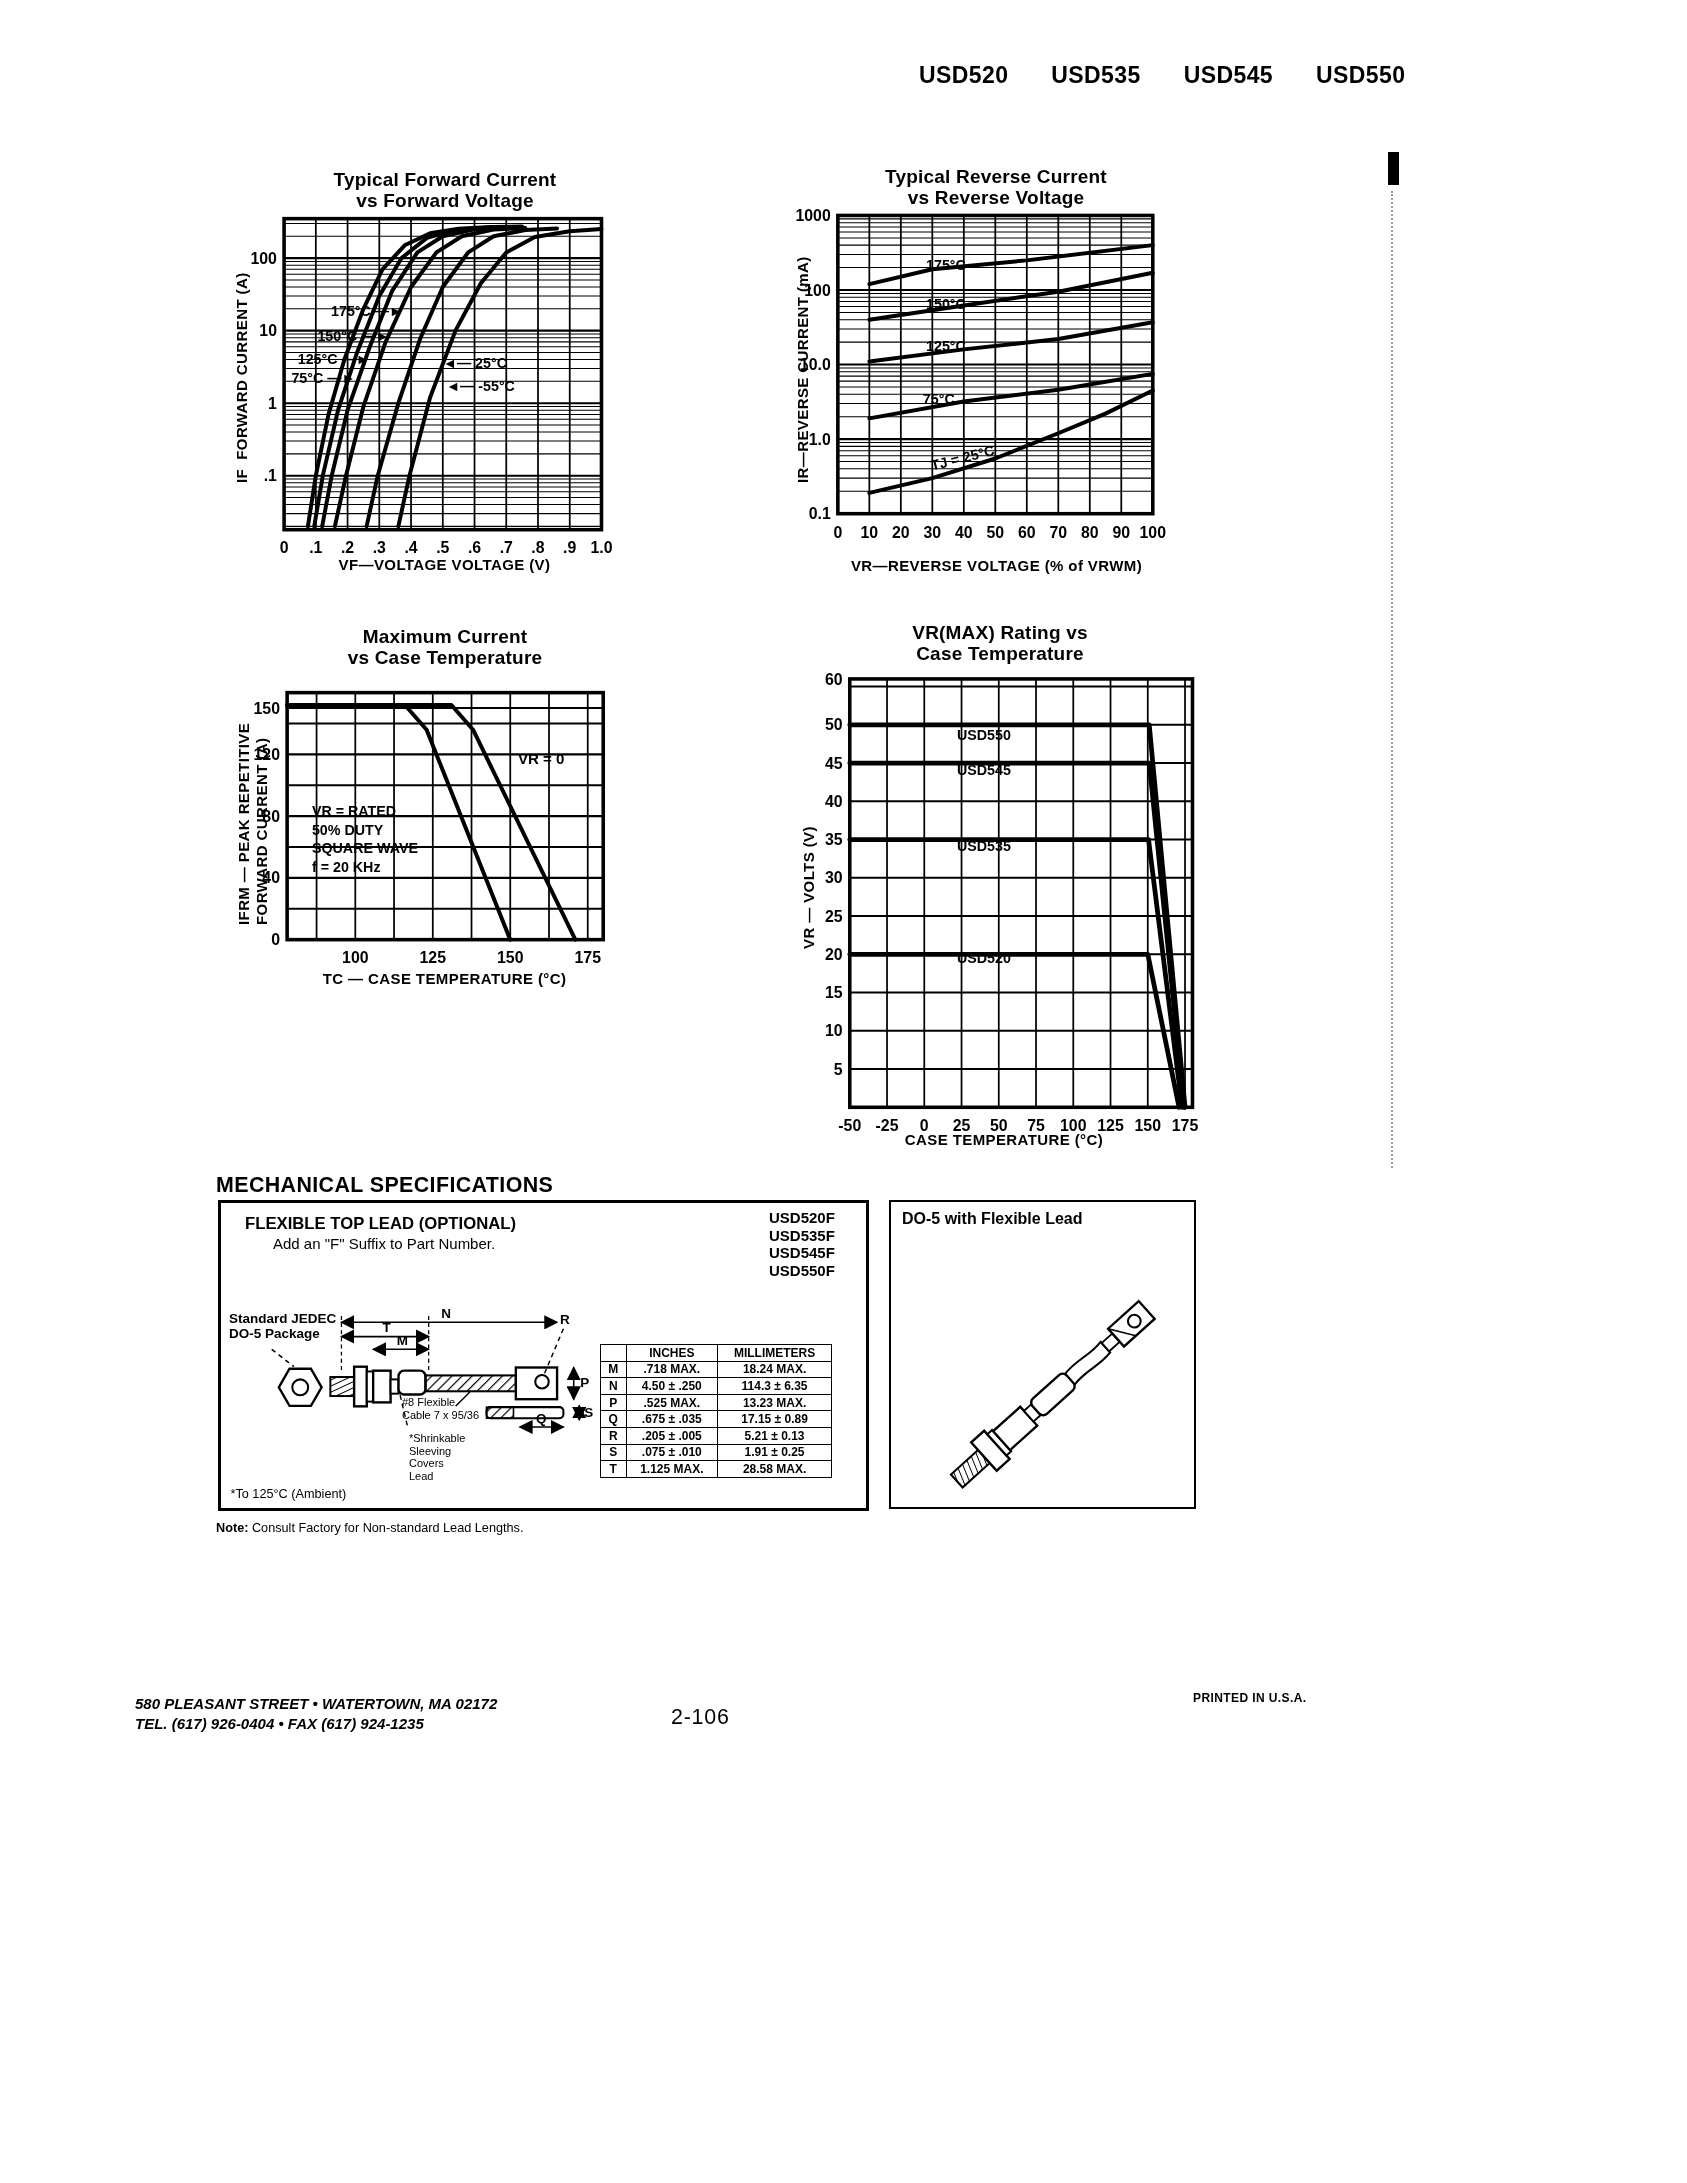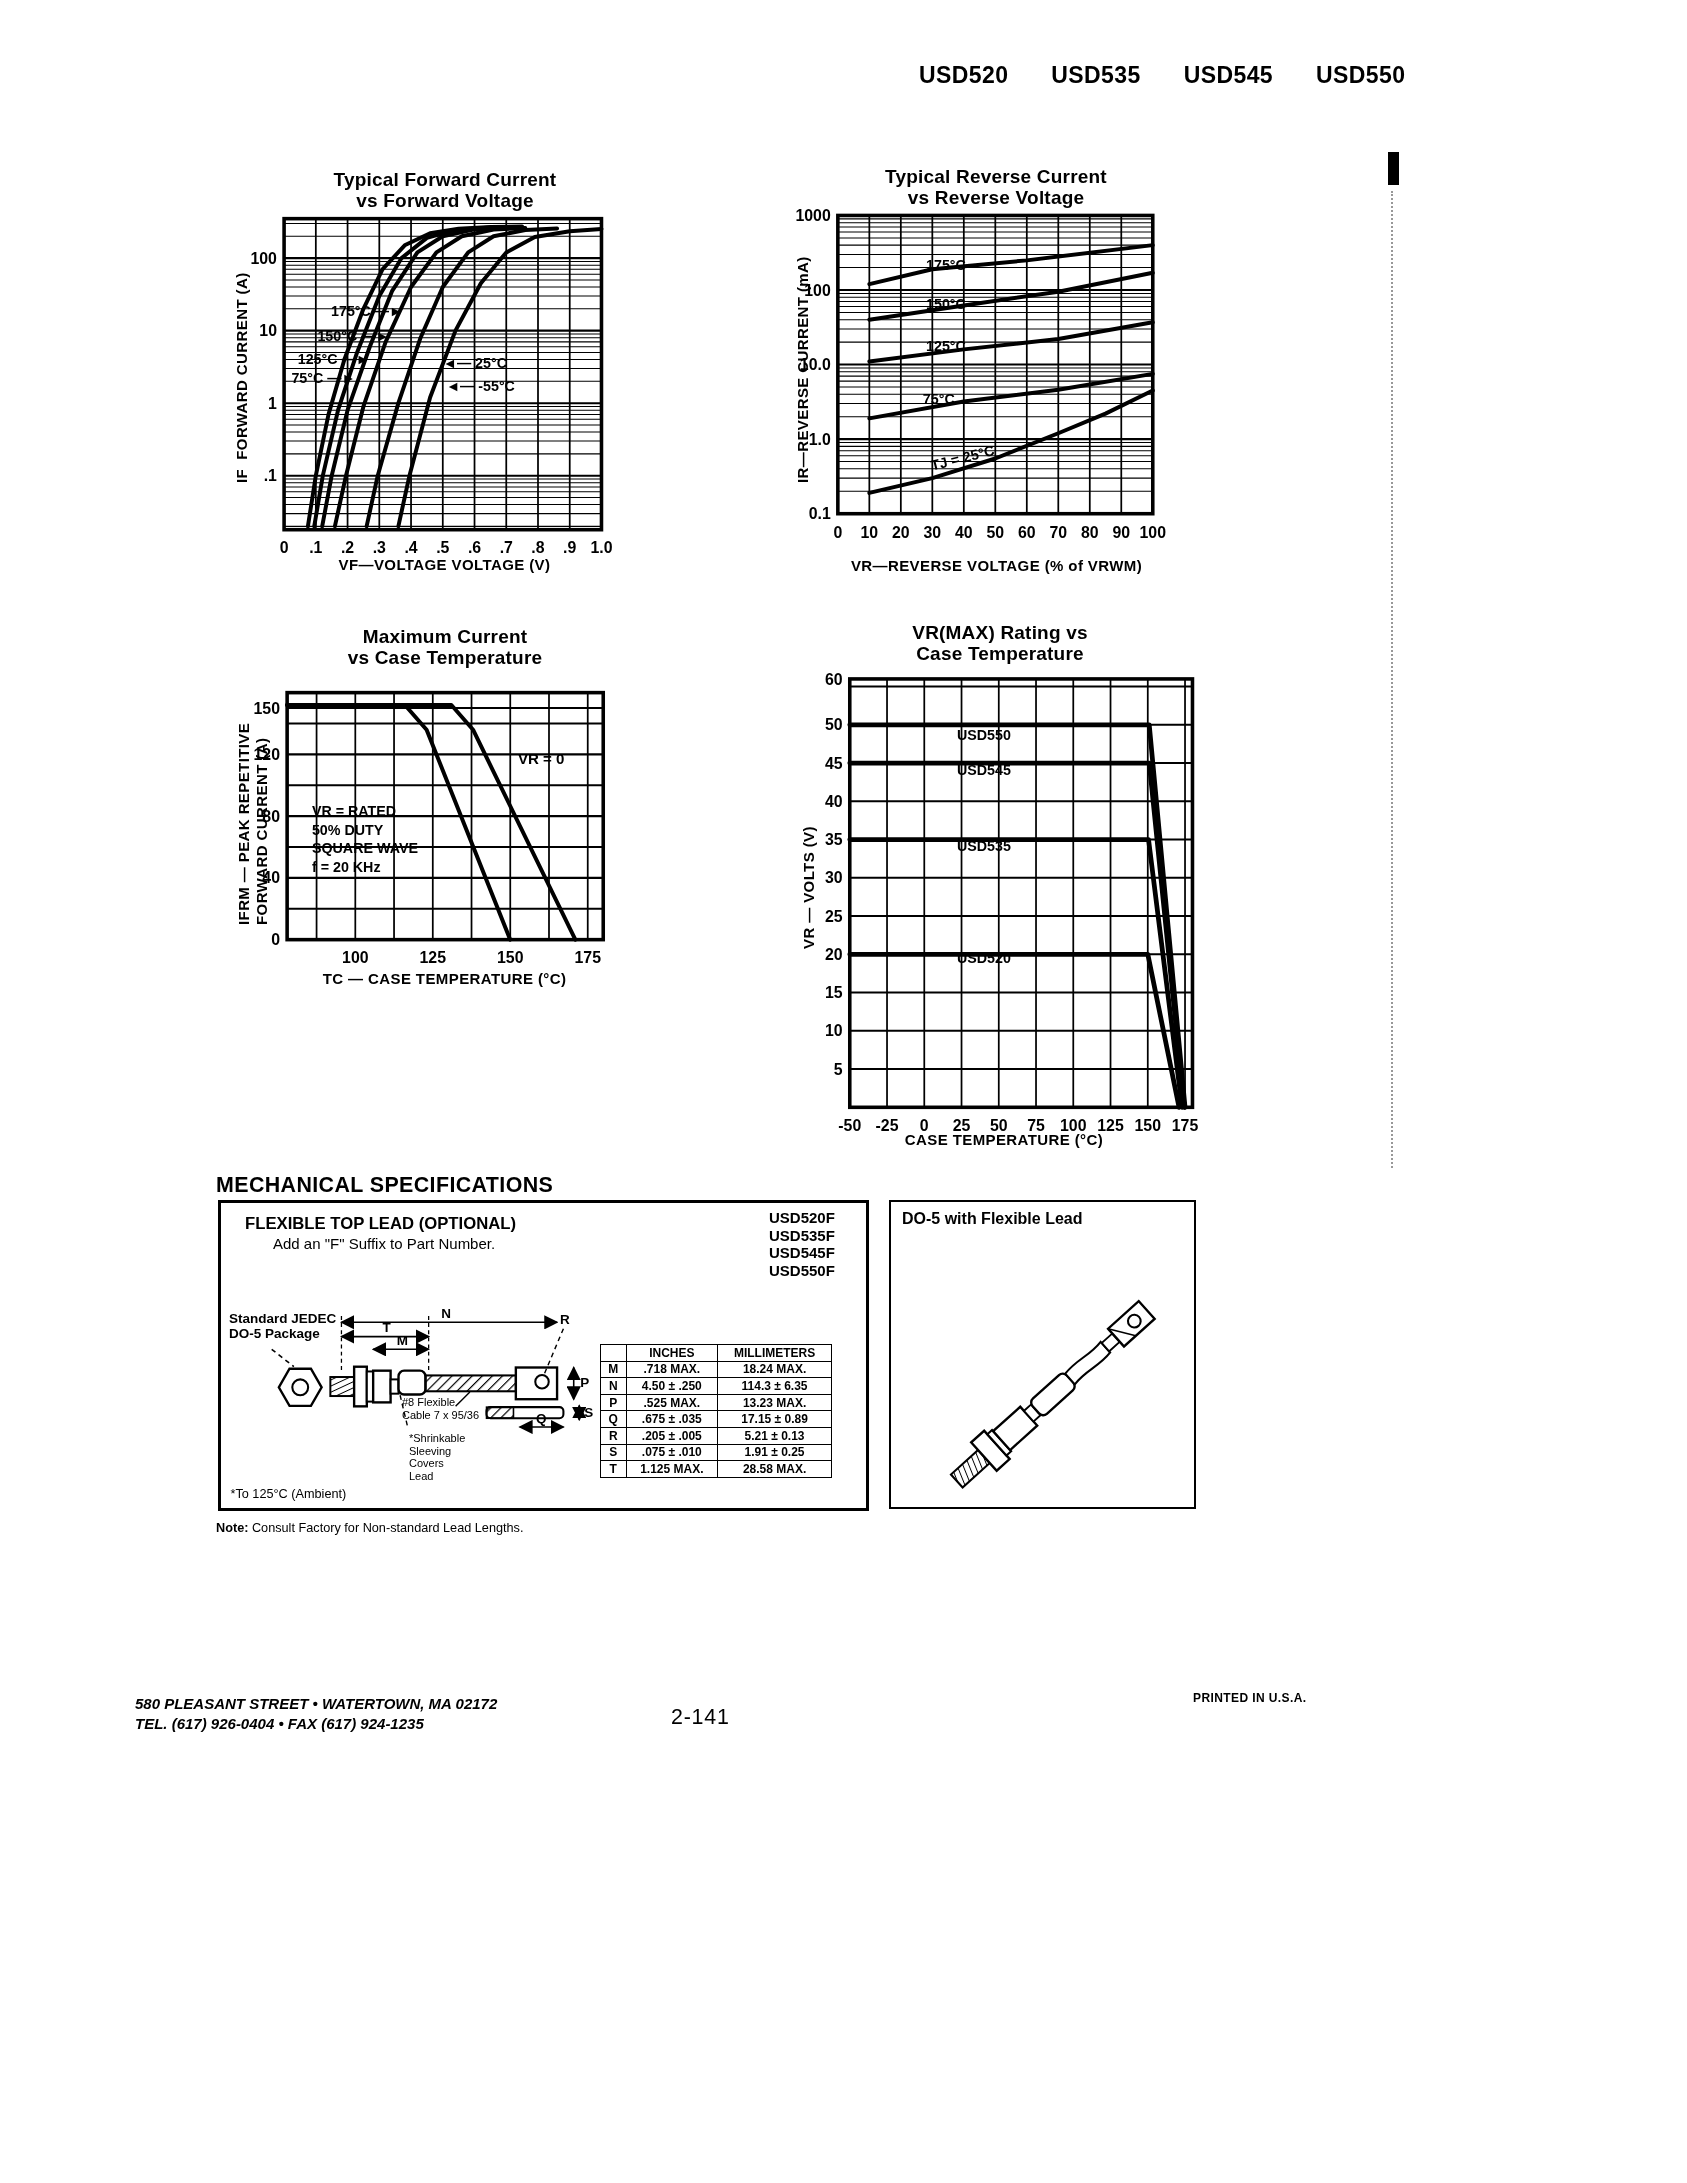--- a/index.html
+++ b/index.html
@@ -447,15 +447,15 @@
       <line x1="270" y1="-15" x2="290" y2="15" stroke="#000" stroke-width="2"></line>
       <circle cx="301" cy="0" r="8" fill="#fff" stroke="#000" stroke-width="2.6"></circle>
     </g>
   </svg>
 </div>
 
 <div class="abs footer-addr" style="left:135px;top:1694px;font-style:italic;">
   <div>580 PLEASANT STREET • WATERTOWN, MA 02172</div>
   <div>TEL. (617) 926-0404 • FAX (617) 924-1235</div>
 </div>
-<div class="abs page-num" style="left:671px;top:1705px;">2-141</div>
+<div class="abs page-num" style="left:671px;top:1705px;">2-106</div>
 <div class="abs printed" style="left:1181px;top:1691px;padding-left:12px;">PRINTED IN U.S.A.</div>
 
 
 </body></html>

